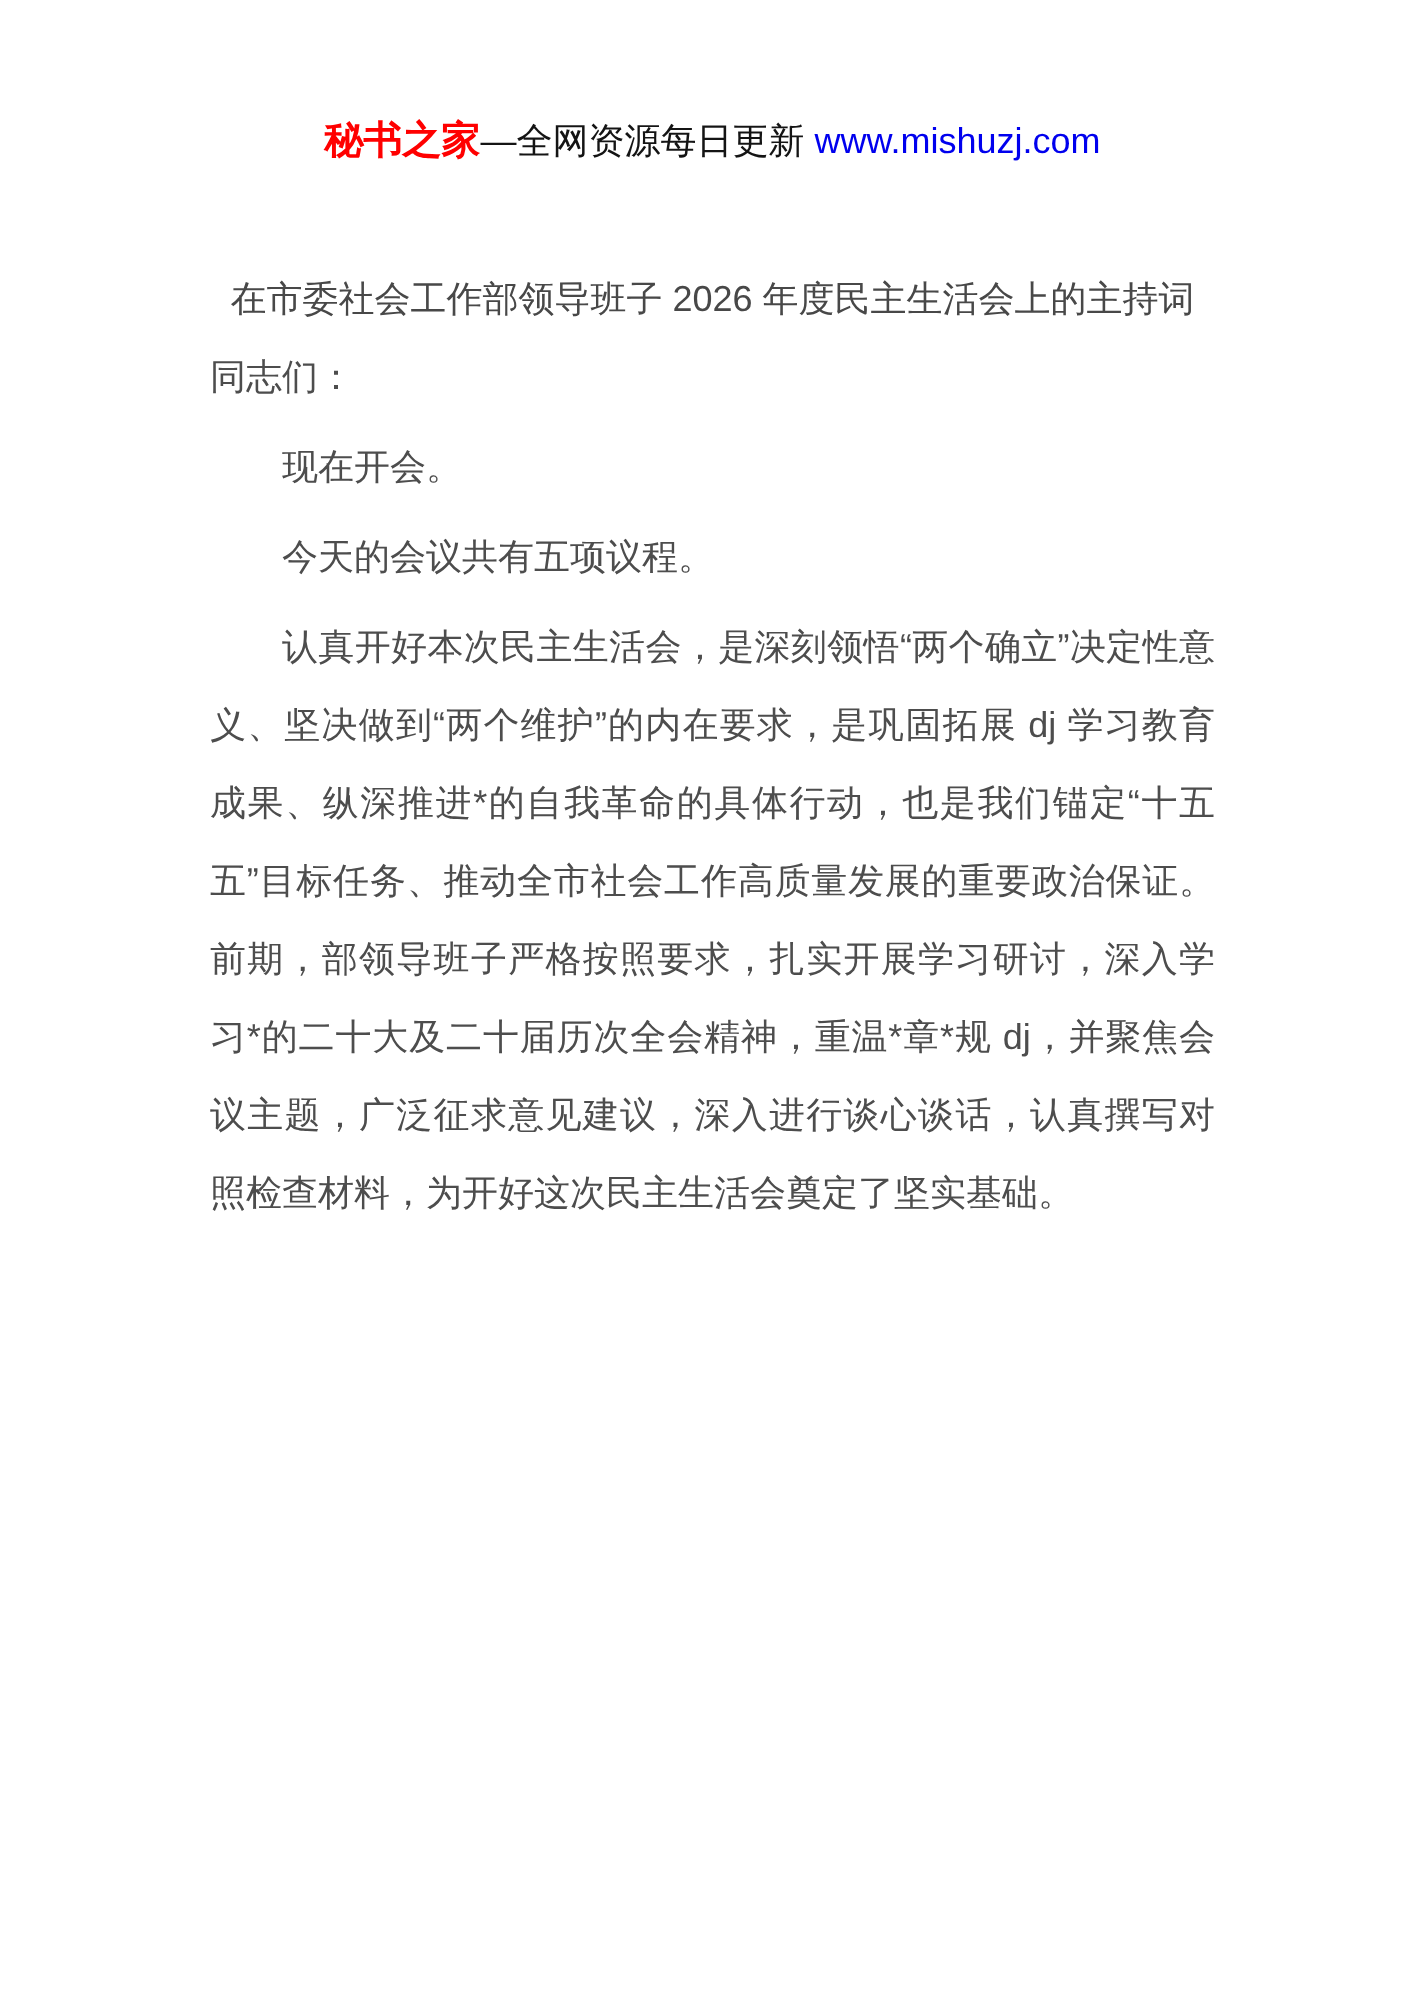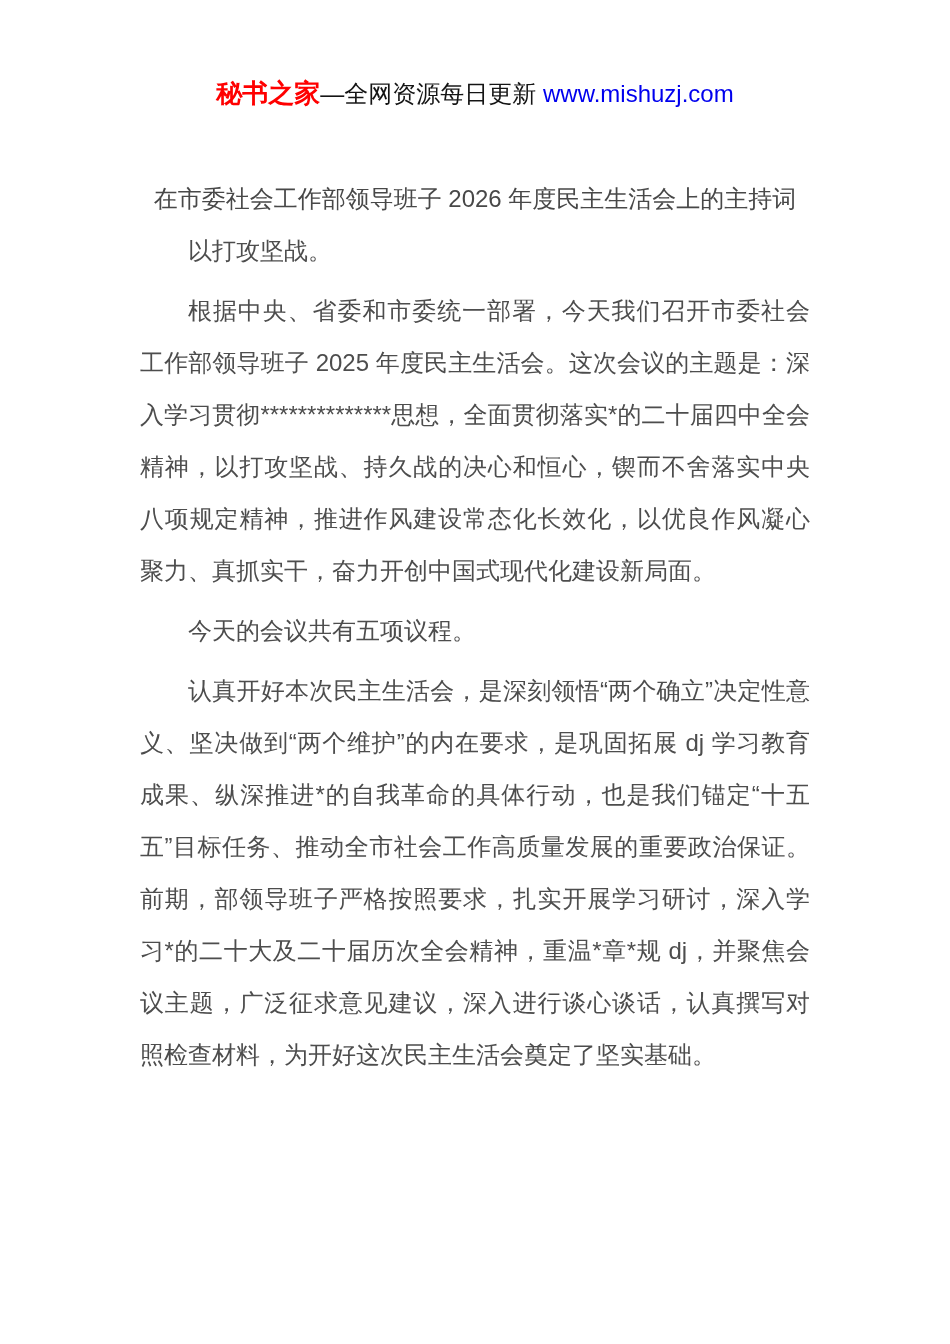--- a/index.html
+++ b/index.html
@@ -65,23 +65,23 @@
 
 <div class="page">
 
   <div class="site-header">
     <span class="brand">秘书之家</span><span class="tagline">—全网资源每日更新 </span><span class="site-url">www.mishuzj.com</span>
   </div>
 
   <div class="doc">
     <h1 class="doc-title">在市委社会工作部领导班子 2026 年度民主生活会上的主持词</h1>
 
+    <p class="salutation">同志们：</p>
 
-    <p class="indent">以打攻坚战。</p>
+    <p class="indent">现在开会。</p>
 
-    <p class="indent">根据中央、省委和市委统一部署，今天我们召开市委社会工作部领导班子 2025 年度民主生活会。这次会议的主题是：深入学习贯彻**************思想，全面贯彻落实*的二十届四中全会精神，以打攻坚战、持久战的决心和恒心，锲而不舍落实中央八项规定精神，推进作风建设常态化长效化，以优良作风凝心聚力、真抓实干，奋力开创中国式现代化建设新局面。</p>
 
     <p class="indent">今天的会议共有五项议程。</p>
 
     <p class="indent">认真开好本次民主生活会，是深刻领悟“两个确立”决定性意义、坚决做到“两个维护”的内在要求，是巩固拓展 dj 学习教育成果、纵深推进*的自我革命的具体行动，也是我们锚定“十五五”目标任务、推动全市社会工作高质量发展的重要政治保证。前期，部领导班子严格按照要求，扎实开展学习研讨，深入学习*的二十大及二十届历次全会精神，重温*章*规 dj，并聚焦会议主题，广泛征求意见建议，深入进行谈心谈话，认真撰写对照检查材料，为开好这次民主生活会奠定了坚实基础。</p>
   </div>
 
 </div>
 
 </body></html>

